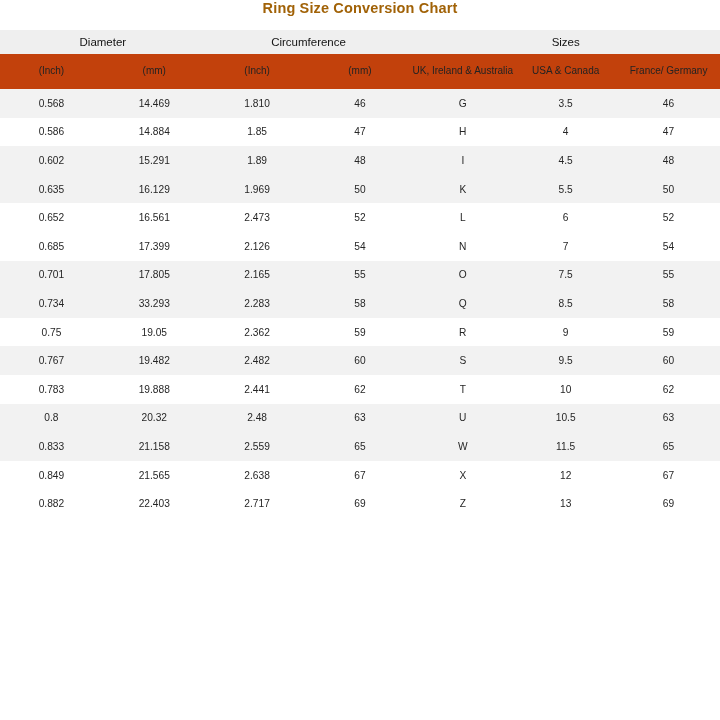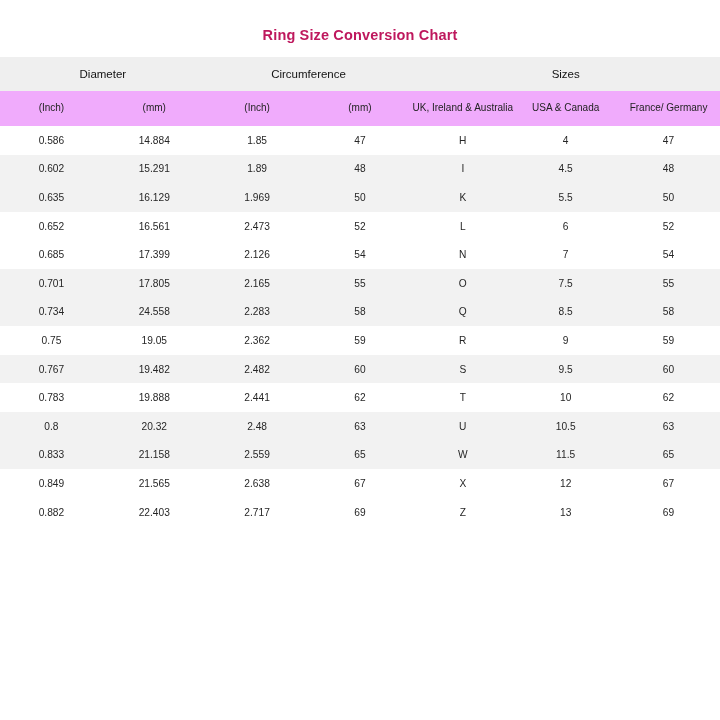--- a/index.html
+++ b/index.html
@@ -17,49 +17,49 @@
   .page {
     width: 720px;
     height: 720px;
     position: relative;
     box-sizing: border-box;
   }
   .title {
     text-align: center;
     font-size: 14.5px;
     font-weight: bold;
-    color: #be185d;
-    padding-top: 27px;
+    color: #a16207;
+    padding-top: 0;
     padding-bottom: 14px;
     letter-spacing: 0.15px;
   }
   table.chart {
     width: 720px;
     border-collapse: collapse;
     table-layout: fixed;
   }
   table.chart td, table.chart th {
     text-align: center;
     vertical-align: middle;
     font-weight: normal;
     padding: 0;
     border: none;
   }
   .group-row td {
-    height: 34px;
+    height: 24px;
     font-size: 11.5px;
     font-weight: bold;
     color: #131313;
     background: #efefef;
   }
   .sub-row td {
     height: 35px;
     font-size: 10px;
     color: #232323;
-    background: #f0abfc;
+    background: #c2410c;
     line-height: 1.25;
   }
   .data-row td {
     height: 28.6px;
     font-size: 10.2px;
     color: #262626;
   }
   .data-row.odd td {
     background: #f2f2f2;
   }
@@ -92,20 +92,29 @@
       <tr class="sub-row">
         <td class="c0">(Inch)</td>
         <td class="c1">(mm)</td>
         <td class="c2">(Inch)</td>
         <td class="c3">(mm)</td>
         <td class="c4">UK, Ireland &amp; Australia</td>
         <td class="c5">USA &amp; Canada</td>
         <td class="c6">France/ Germany</td>
       </tr>
 
+      <tr class="data-row odd">
+        <td class="c0">0.568</td>
+        <td class="c1">14.469</td>
+        <td class="c2">1.810</td>
+        <td class="c3">46</td>
+        <td class="c4">G</td>
+        <td class="c5">3.5</td>
+        <td class="c6">46</td>
+      </tr>
       <tr class="data-row even">
         <td class="c0">0.586</td>
         <td class="c1">14.884</td>
         <td class="c2">1.85</td>
         <td class="c3">47</td>
         <td class="c4">H</td>
         <td class="c5">4</td>
         <td class="c6">47</td>
       </tr>
       <tr class="data-row odd">
@@ -148,21 +157,21 @@
         <td class="c0">0.701</td>
         <td class="c1">17.805</td>
         <td class="c2">2.165</td>
         <td class="c3">55</td>
         <td class="c4">O</td>
         <td class="c5">7.5</td>
         <td class="c6">55</td>
       </tr>
       <tr class="data-row odd">
         <td class="c0">0.734</td>
-        <td class="c1">24.558</td>
+        <td class="c1">33.293</td>
         <td class="c2">2.283</td>
         <td class="c3">58</td>
         <td class="c4">Q</td>
         <td class="c5">8.5</td>
         <td class="c6">58</td>
       </tr>
       <tr class="data-row even">
         <td class="c0">0.75</td>
         <td class="c1">19.05</td>
         <td class="c2">2.362</td>

